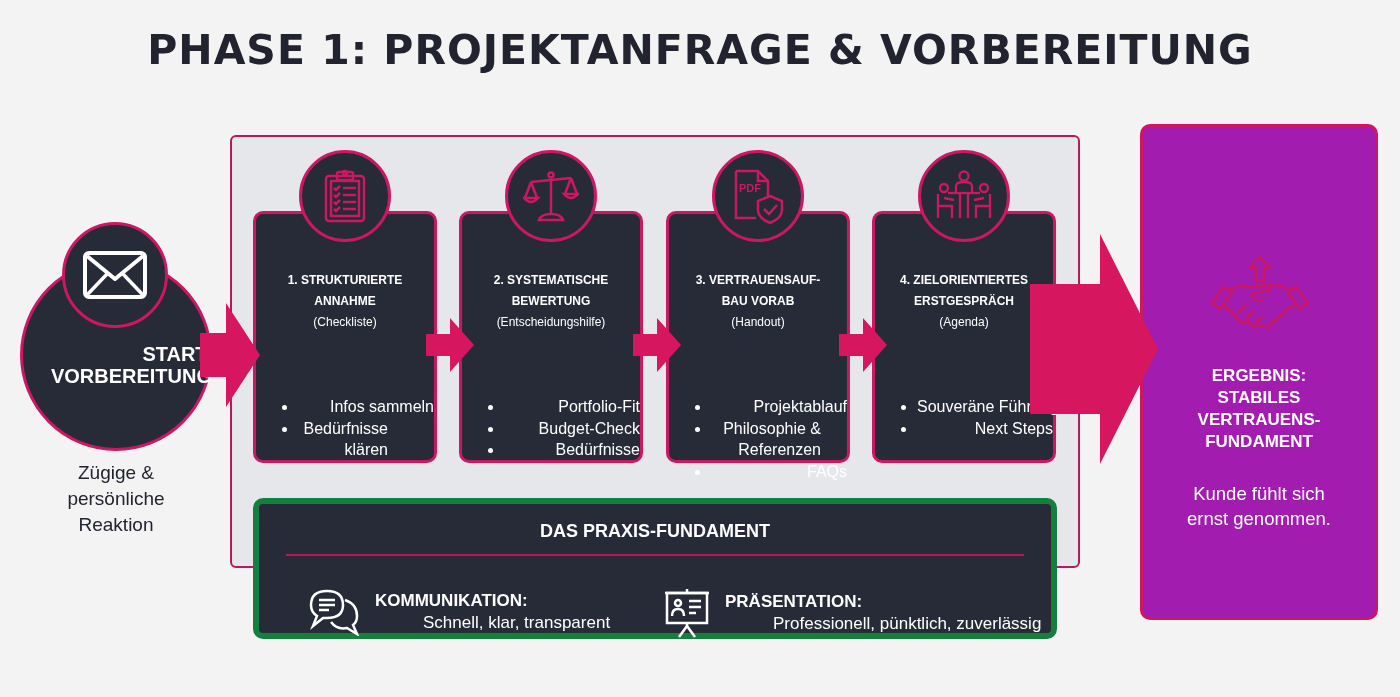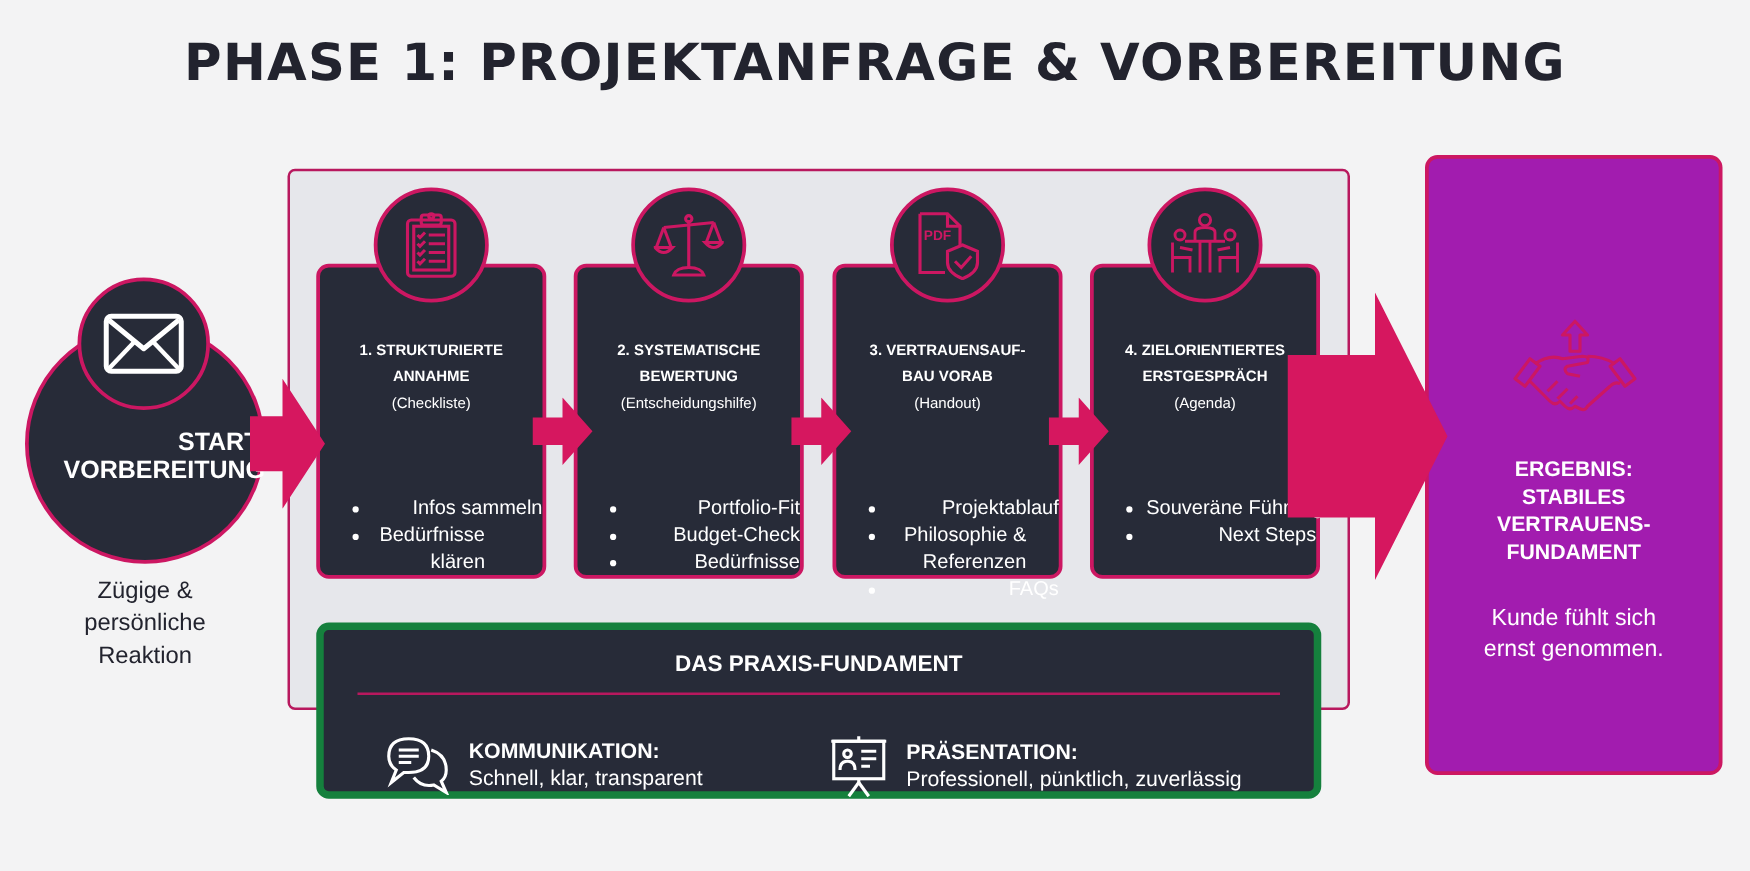--- a/index.html
+++ b/index.html
@@ -71,21 +71,21 @@
     position: absolute; left: 0; right: 0; top: 17px;
     text-align: center; font-size: 18px; font-weight: 700;
   }
   .foundation-rule {
     position: absolute; left: 27px; right: 27px; top: 50px; height: 2px;
     background: #b8185e;
   }
   .pillar { position: absolute; top: 84px; display: flex; align-items: center; }
   .pillar-text { margin-left: 14px; }
   .pillar-head { font-size: 17px; font-weight: 700; line-height: 22px; }
-  .pillar-desc { font-size: 17px; line-height: 22px; }
+  .pillar-desc { font-size: 17px; line-height: 22px; margin-left: 48px; }
   .result {
     position: absolute; left: 1140px; top: 124px; width: 238px; height: 496px;
     background: #a21caf; border: 3px solid #cc1762; border-radius: 10px;
     text-align: center;
   }
   .result-title {
     position: absolute; left: 0; right: 0; top: 238px;
     font-size: 17px; font-weight: 700; line-height: 22px;
   }
   .result-desc {

